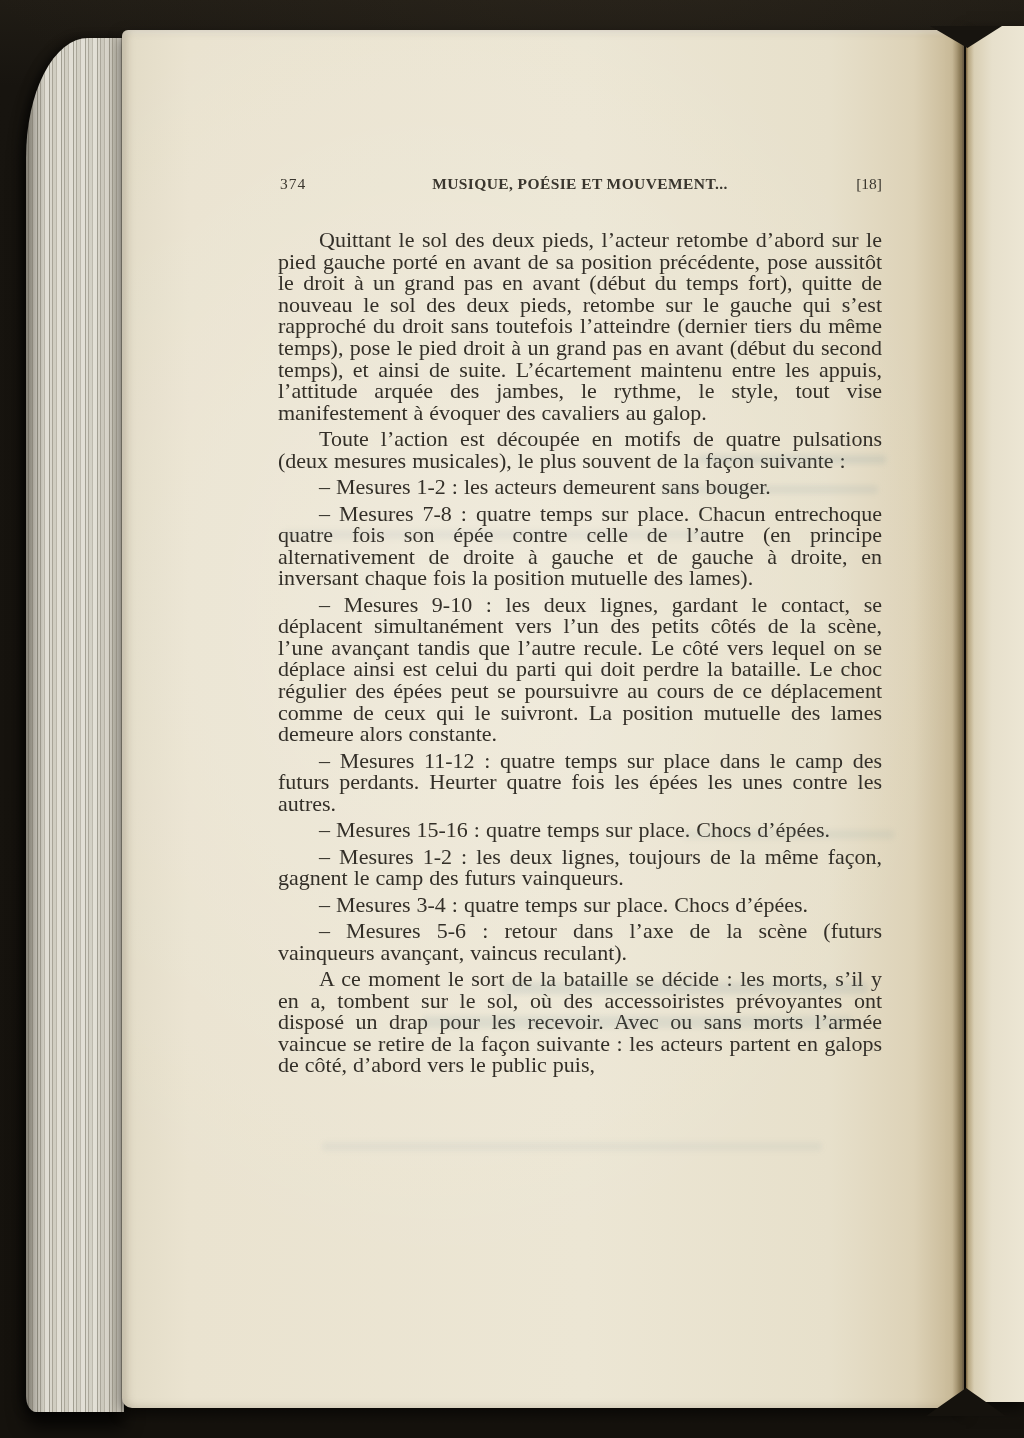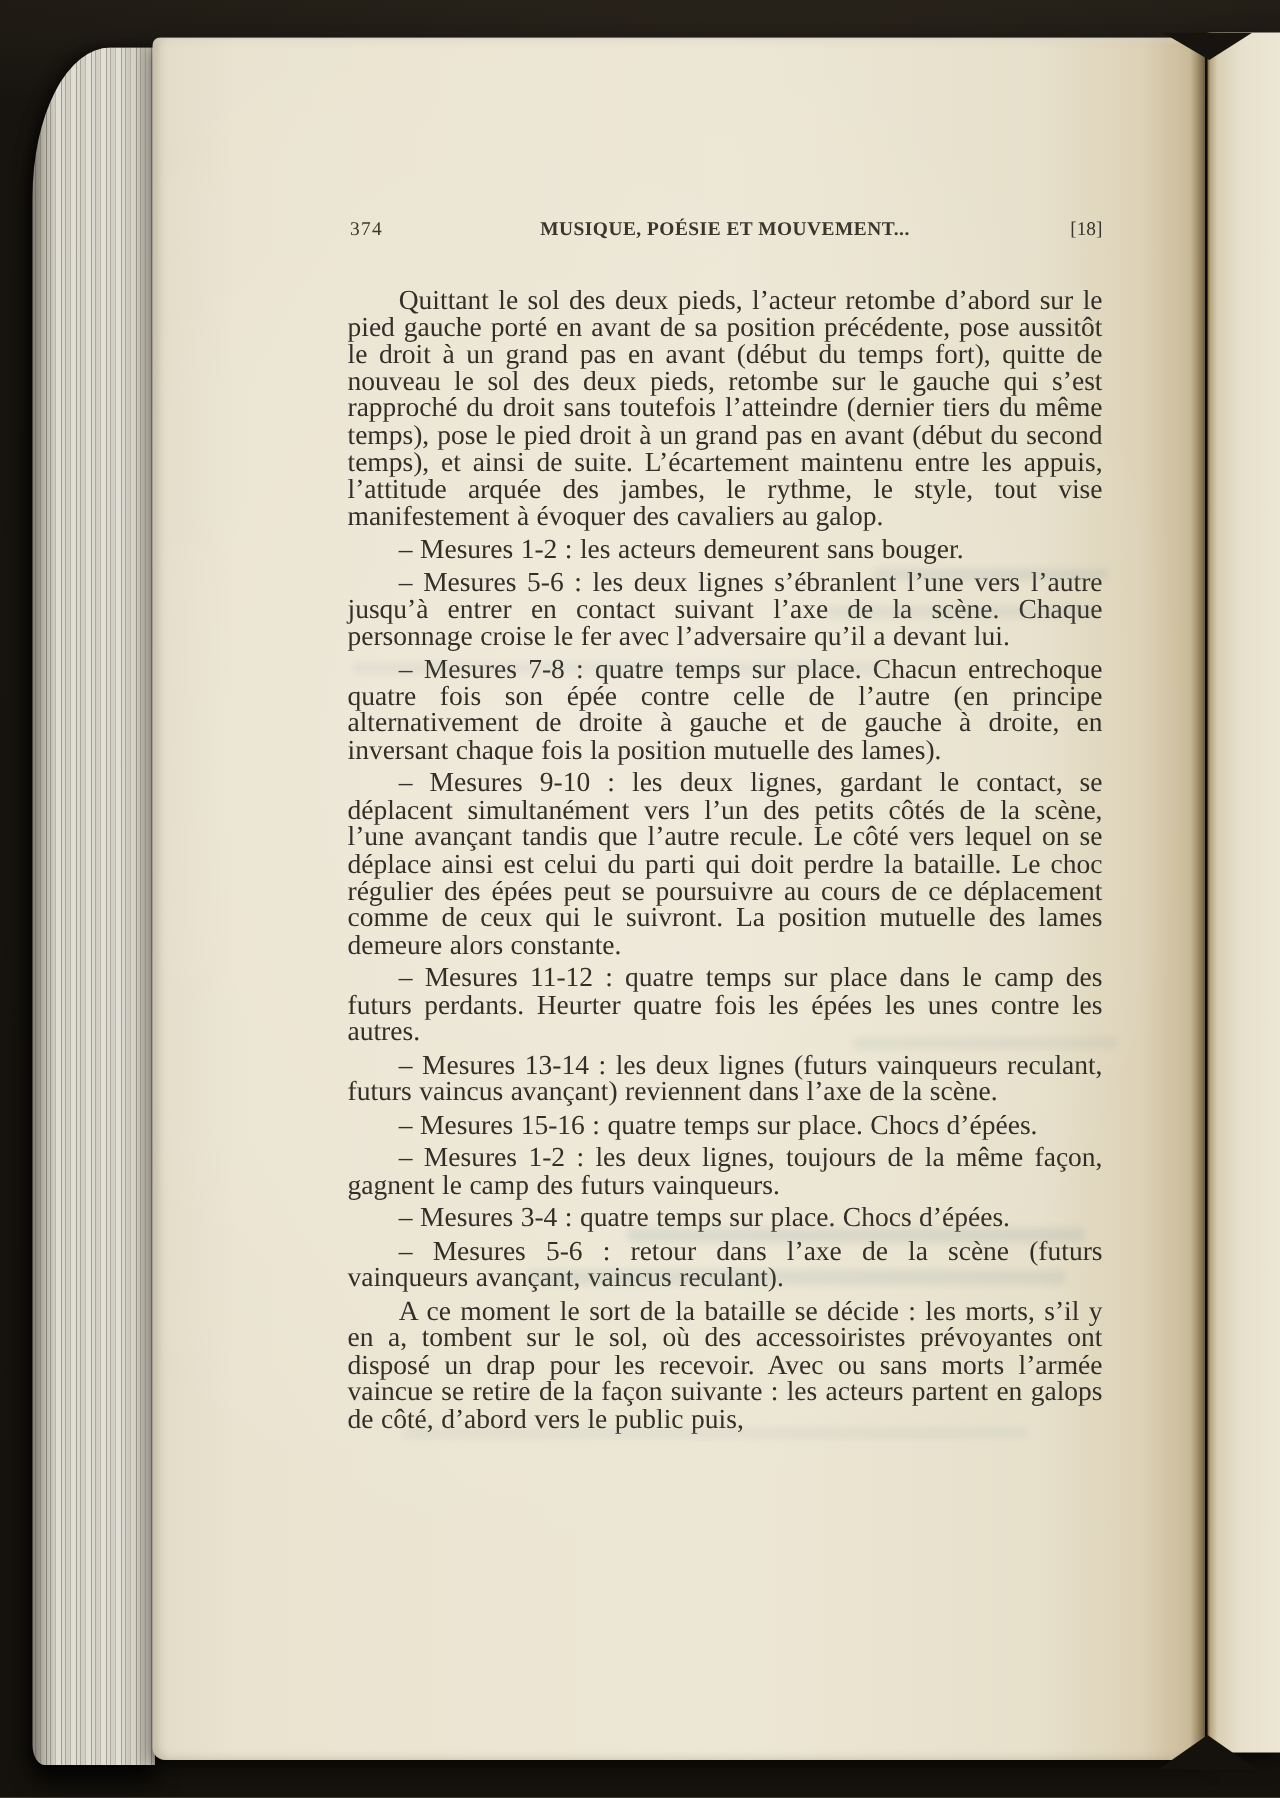--- a/index.html
+++ b/index.html
@@ -131,26 +131,25 @@
 
     <div class="running-head">
       <span class="page-number">374</span>
       <span class="running-title">MUSIQUE, POÉSIE ET MOUVEMENT...</span>
       <span class="folio-mark">[18]</span>
     </div>
 
     <div class="body-text">
 
     <p>Quittant le sol des deux pieds, l’acteur retombe d’abord sur le pied gauche porté en avant de sa position précédente, pose aussitôt le droit à un grand pas en avant (début du temps fort), quitte de nouveau le sol des deux pieds, retombe sur le gauche qui s’est rapproché du droit sans toutefois l’atteindre (dernier tiers du même temps), pose le pied droit à un grand pas en avant (début du second temps), et ainsi de suite. L’écartement maintenu entre les appuis, l’attitude arquée des jambes, le rythme, le style, tout vise manifestement à évoquer des cavaliers au galop.</p>
+        <p>Toute l’action est découpée en motifs de quatre pulsations (deux mesures musicales), le plus souvent de la façon suivante&nbsp;:</p>
         <p>– Mesures 1-2&nbsp;: les acteurs demeurent sans bouger.</p>
-        <p>– Mesures 5-6&nbsp;: les deux lignes s’ébranlent l’une vers l’autre jusqu’à entrer en contact suivant l’axe de la scène. Chaque personnage croise le fer avec l’adversaire qu’il a devant lui.</p>
         <p>– Mesures 7-8&nbsp;: quatre temps sur place. Chacun entrechoque quatre fois son épée contre celle de l’autre (en principe alternativement de droite à gauche et de gauche à droite, en inversant chaque fois la position mutuelle des lames).</p>
         <p>– Mesures 9-10&nbsp;: les deux lignes, gardant le contact, se déplacent simultanément vers l’un des petits côtés de la scène, l’une avançant tandis que l’autre recule. Le côté vers lequel on se déplace ainsi est celui du parti qui doit perdre la bataille. Le choc régulier des épées peut se poursuivre au cours de ce déplacement comme de ceux qui le suivront. La position mutuelle des lames demeure alors constante.</p>
         <p>– Mesures 11-12&nbsp;: quatre temps sur place dans le camp des futurs perdants. Heurter quatre fois les épées les unes contre les autres.</p>
-        <p>– Mesures 13-14&nbsp;: les deux lignes (futurs vainqueurs reculant, futurs vaincus avançant) reviennent dans l’axe de la scène.</p>
         <p>– Mesures 15-16&nbsp;: quatre temps sur place. Chocs d’épées.</p>
         <p>– Mesures 1-2&nbsp;: les deux lignes, toujours de la même façon, gagnent le camp des futurs vainqueurs.</p>
         <p>– Mesures 3-4&nbsp;: quatre temps sur place. Chocs d’épées.</p>
         <p>– Mesures 5-6&nbsp;: retour dans l’axe de la scène (futurs vainqueurs avançant, vaincus reculant).</p>
         <p>A ce moment le sort de la bataille se décide&nbsp;: les morts, s’il y en a, tombent sur le sol, où des accessoiristes prévoyantes ont disposé un drap pour les recevoir. Avec ou sans morts l’armée vaincue se retire de la façon suivante&nbsp;: les acteurs partent en galops de côté, d’abord vers le public puis,</p>
       </div>
 
     <div class="ghost g1"></div>
     <div class="ghost g2"></div>
     <div class="ghost g3"></div>

